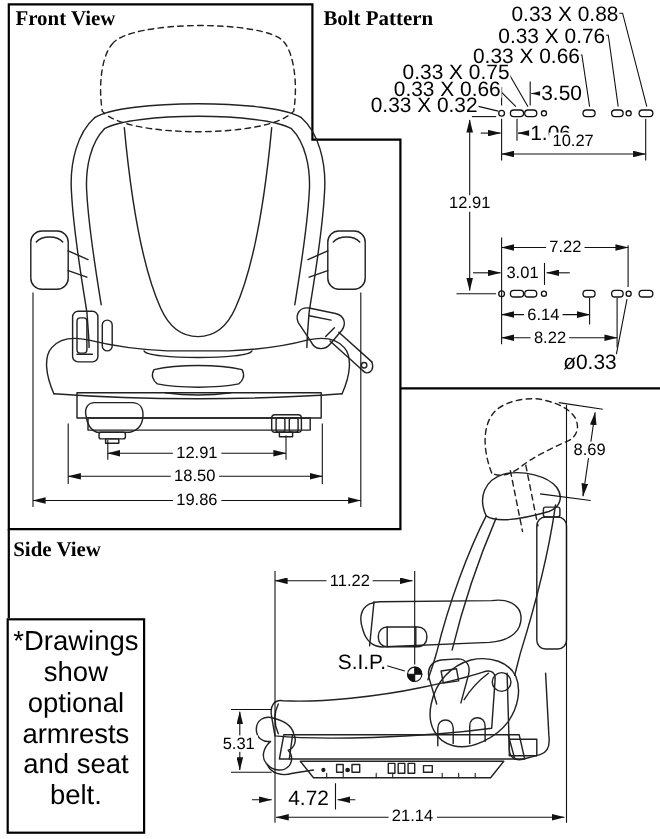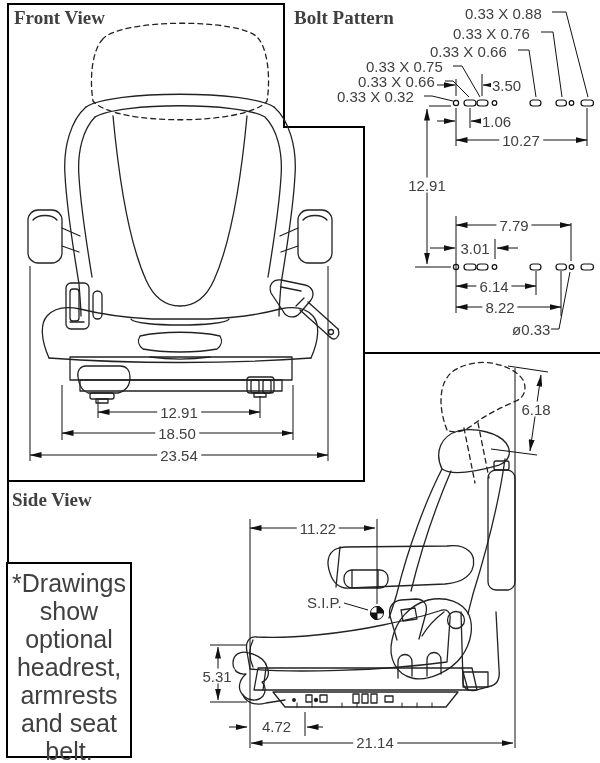--- a/index.html
+++ b/index.html
@@ -1,21 +1,21 @@
 <!DOCTYPE html>
 <html><head>
 <meta charset="utf-8">
 <style>
   html,body{margin:0;padding:0;background:#fff;}
   #page{position:relative;width:600px;height:763px;background:#fff;overflow:hidden;
-        font-family:"Liberation Sans",sans-serif;color:#404040;border-radius:10px;}
+        font-family:"Liberation Sans",sans-serif;color:#000000;border-radius:10px;}
   #art{position:absolute;left:0;top:0;}
   .ttl{position:absolute;font-family:"Liberation Serif",serif;font-weight:bold;
        font-size:19px;line-height:20px;white-space:nowrap;}
-  .lbl{position:absolute;font-size:15px;line-height:15px;white-space:nowrap;
+  .lbl{position:absolute;font-size:19px;line-height:15px;white-space:nowrap;
        background:#fff;padding:0 1px;text-align:right;}
   .dimc{position:absolute;font-size:15px;line-height:15px;white-space:nowrap;
         background:#fff;padding:0 3px;transform:translate(-50%,-50%);}
   #note{position:absolute;left:6px;top:562px;width:126px;height:196px;
         border:2px solid #000;box-sizing:border-box;text-align:center;
         padding-top:5px;}
   .note-line{font-size:25px;line-height:28px;}
 </style>
 </head>
 <body>
@@ -246,42 +246,41 @@
 
   <div class="lbl" style="left:464px;top:6px">0.33 X 0.88</div>
   <div class="lbl" style="left:452px;top:26px">0.33 X 0.76</div>
   <div class="lbl" style="left:429px;top:44px">0.33 X 0.66</div>
   <div class="lbl" style="left:365px;top:59px">0.33 X 0.75</div>
   <div class="lbl" style="left:357px;top:74px">0.33 X 0.66</div>
   <div class="lbl" style="left:336px;top:89px">0.33 X 0.32</div>
 
   <div class="lbl" style="left:491px;top:78px">3.50</div>
   <div class="lbl" style="left:481px;top:114px">1.06</div>
-  <div class="dimc" style="left:521px;top:140px">10.27</div>
+  <div class="dimc" style="left:521px;top:128px">10.27</div>
   <div class="dimc" style="left:427px;top:185px">12.91</div>
-  <div class="dimc" style="left:514px;top:225px">7.79</div>
+  <div class="dimc" style="left:514px;top:225px">7.22</div>
   <div class="dimc" style="left:475px;top:248px">3.01</div>
   <div class="dimc" style="left:494px;top:286px">6.14</div>
   <div class="dimc" style="left:500px;top:307px">8.22</div>
   <div class="lbl" style="left:511px;top:322px">ø0.33</div>
 
   <div class="dimc" style="left:179px;top:412px">12.91</div>
   <div class="dimc" style="left:177px;top:433px">18.50</div>
-  <div class="dimc" style="left:179px;top:455px">23.54</div>
-
-  <div class="dimc" style="left:536px;top:409px">6.18</div>
+  <div class="dimc" style="left:179px;top:455px">19.86</div>
+
+  <div class="dimc" style="left:536px;top:409px">8.69</div>
   <div class="dimc" style="left:318px;top:528px">11.22</div>
   <div class="dimc" style="left:217px;top:676px">5.31</div>
   <div class="lbl" style="left:261px;top:719px">4.72</div>
   <div class="dimc" style="left:375px;top:742px">21.14</div>
   <div class="lbl" style="left:306px;top:595px">S.I.P.</div>
 
   <div id="note">
     <div class="note-line">*Drawings</div>
     <div class="note-line">show</div>
     <div class="note-line">optional</div>
-    <div class="note-line">headrest,</div>
     <div class="note-line">armrests</div>
     <div class="note-line">and seat</div>
     <div class="note-line">belt.</div>
   </div>
 
 </div>
 
 </body></html>

